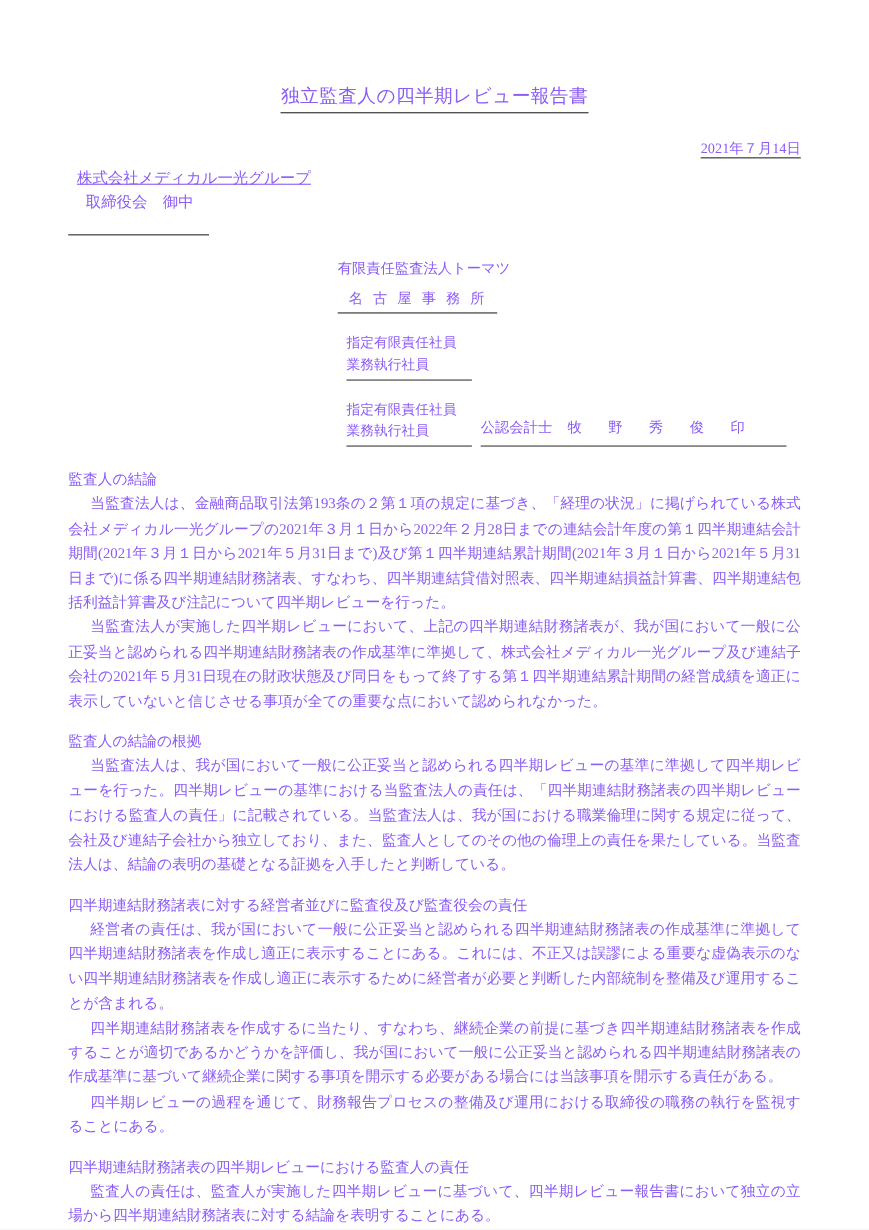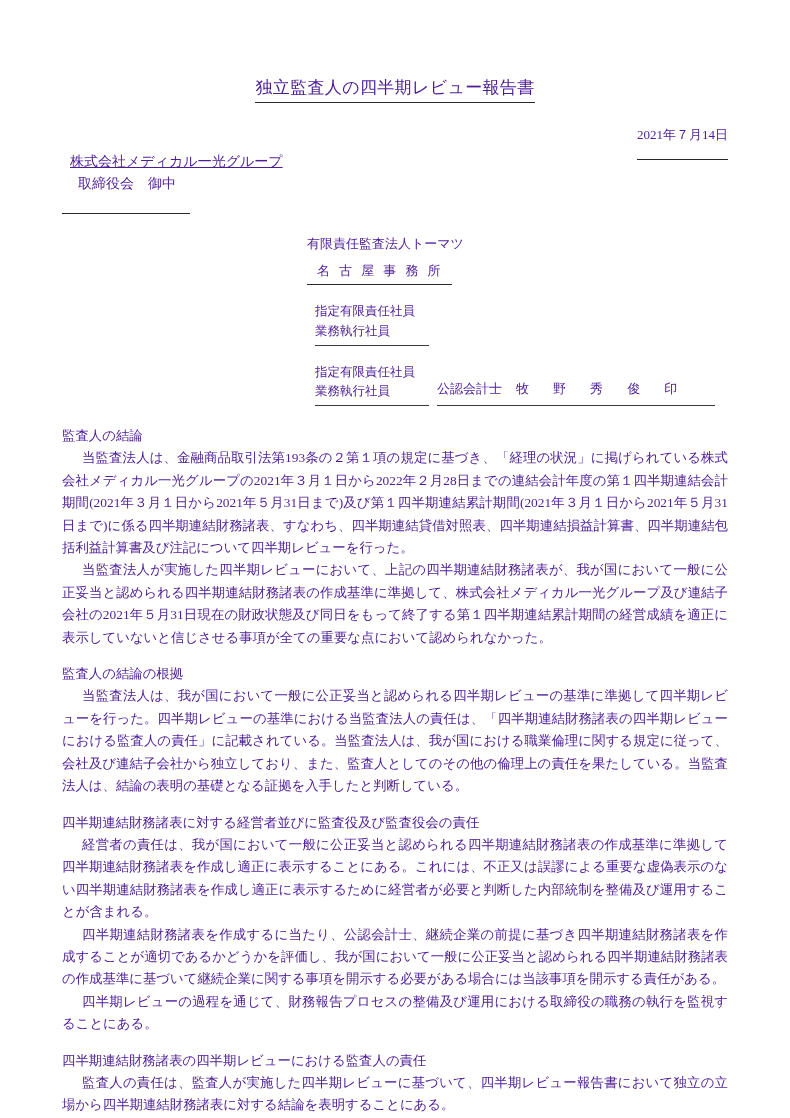--- a/index.html
+++ b/index.html
@@ -1,28 +1,28 @@
 <!DOCTYPE html>
 <html><head>
 <meta charset="utf-8">
 <style>
   html,body{margin:0;padding:0;background:#e8e8e8;}
   .page{
-    width:790px;height:1118px;background:#ffffff;color:#4c1d95;
+    width:790px;height:1118px;background:#ffffff;color:#8b5cf6;
     font-family:"Liberation Serif","DejaVu Serif",serif;
     position:relative;overflow:hidden;margin:0 auto;
     box-sizing:border-box;padding:64px 62px 0 62px;
   }
   .u{border-bottom:1px solid #2a2a2a;}
   
   .title-row{text-align:center;margin:0;}
   .title-row .title{font-size:17px;font-weight:normal;letter-spacing:.02em;padding-bottom:3px;display:inline-block;}
   
   .date-row{text-align:right;margin-top:23px;font-size:13px;}
-  .date-row .u{padding-bottom:17px;}
+  .date-row .u{padding-bottom:1px;}
   
   .addressee{margin-top:9px;font-size:14px;text-decoration:underline;}
   .addr-company{padding-left:8px;}
   .addr-to-row{margin-top:4px;}
   .addr-to{display:inline-block;padding:0 14px 20px 16px;border-bottom:1px solid #2a2a2a;}
   
   .auditor{margin:21px 0 0 245px;font-size:13px;}
   .firm{padding-left:0;}
   .office-row{margin-top:9px;}
   .office{display:inline-block;letter-spacing:.7em;padding:0 2px 4px 10px;border-bottom:1px solid #2a2a2a;}
@@ -81,21 +81,21 @@
     </section>
 
     <section>
       <div class="sec-h">監査人の結論の根拠</div>
       <p>当監査法人は、我が国において一般に公正妥当と認められる四半期レビューの基準に準拠して四半期レビューを行った。四半期レビューの基準における当監査法人の責任は、「四半期連結財務諸表の四半期レビューにおける監査人の責任」に記載されている。当監査法人は、我が国における職業倫理に関する規定に従って、会社及び連結子会社から独立しており、また、監査人としてのその他の倫理上の責任を果たしている。当監査法人は、結論の表明の基礎となる証拠を入手したと判断している。</p>
     </section>
 
     <section>
       <div class="sec-h">四半期連結財務諸表に対する経営者並びに監査役及び監査役会の責任</div>
       <p>経営者の責任は、我が国において一般に公正妥当と認められる四半期連結財務諸表の作成基準に準拠して四半期連結財務諸表を作成し適正に表示することにある。これには、不正又は誤謬による重要な虚偽表示のない四半期連結財務諸表を作成し適正に表示するために経営者が必要と判断した内部統制を整備及び運用することが含まれる。</p>
-      <p>四半期連結財務諸表を作成するに当たり、公認会計士、継続企業の前提に基づき四半期連結財務諸表を作成することが適切であるかどうかを評価し、我が国において一般に公正妥当と認められる四半期連結財務諸表の作成基準に基づいて継続企業に関する事項を開示する必要がある場合には当該事項を開示する責任がある。</p>
+      <p>四半期連結財務諸表を作成するに当たり、すなわち、継続企業の前提に基づき四半期連結財務諸表を作成することが適切であるかどうかを評価し、我が国において一般に公正妥当と認められる四半期連結財務諸表の作成基準に基づいて継続企業に関する事項を開示する必要がある場合には当該事項を開示する責任がある。</p>
       <p>四半期レビューの過程を通じて、財務報告プロセスの整備及び運用における取締役の職務の執行を監視することにある。</p>
     </section>
 
     <section>
       <div class="sec-h">四半期連結財務諸表の四半期レビューにおける監査人の責任</div>
       <p>監査人の責任は、監査人が実施した四半期レビューに基づいて、四半期レビュー報告書において独立の立場から四半期連結財務諸表に対する結論を表明することにある。</p>
       <p>監査人は、我が国において一般に公正妥当と認められる四半期レビューの基準に従って、四半期レビューの過程を通じて、職業的専門家としての判断を行い、職業的懐疑心を保持して以下を実施する。</p>
 
     </section>
 

